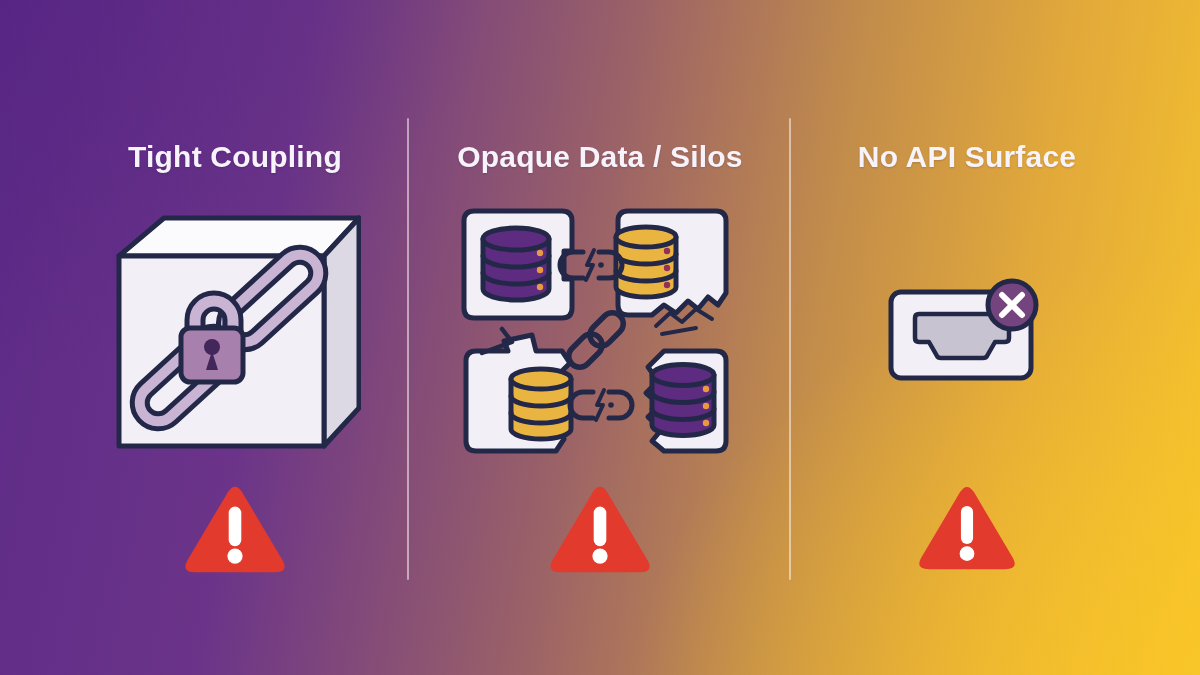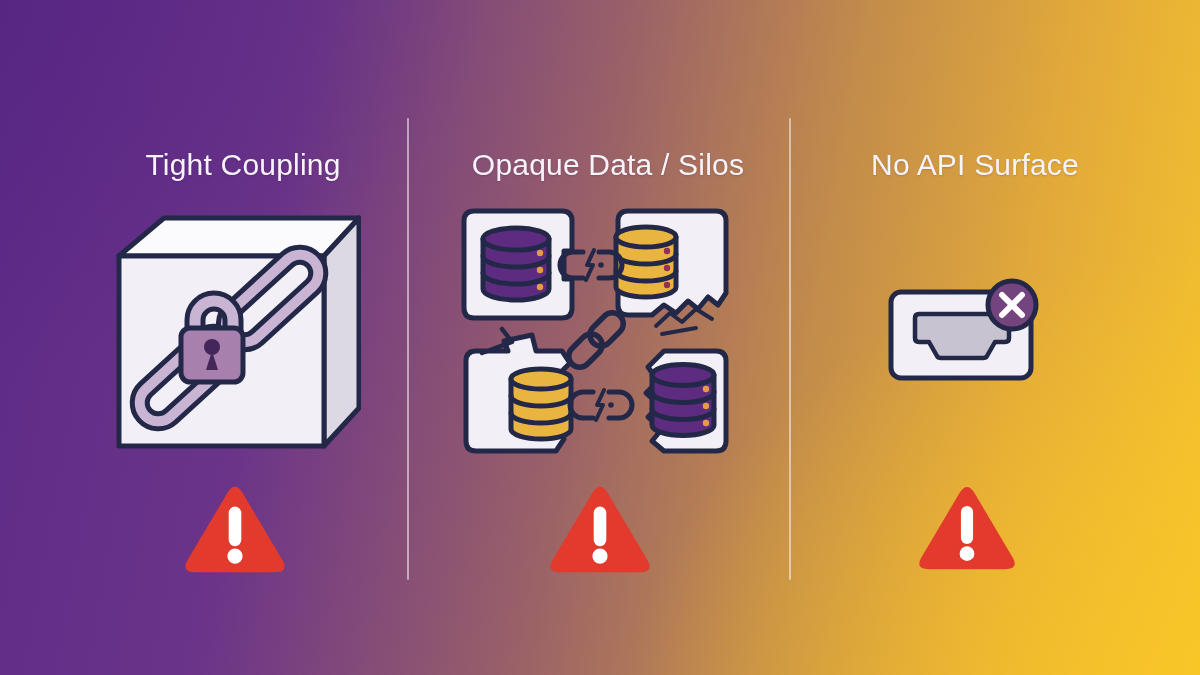--- a/index.html
+++ b/index.html
@@ -20,23 +20,23 @@
   }
   .divider.d1 { left: 407px; }
   .divider.d2 { left: 789px; }
   .column { position: absolute; top: 0; height: 675px; width: 400px; }
   .col-1 { left: 35px; }
   .col-2 { left: 400px; }
   .col-3 { left: 767px; }
   .col-title {
     position: absolute; top: 140px; left: 0; width: 100%;
     text-align: center; color: var(--heading-text);
-    font-size: 30px; font-weight: 400; letter-spacing: 0.2px;
+    font-size: 30px; font-weight: 700; letter-spacing: 0.2px;
     text-shadow: 0 1px 2px rgba(40,10,60,0.18);
-    margin: 8px;
+    margin: 0;
   }
   .icon-wrap { position: absolute; left: 50%; transform: translateX(-50%); }
   .cube-wrap  { top: 206px; }
   .silos-wrap { top: 203px; }
   .tray-wrap  { top: 276px; }
   .warn-wrap  { top: 480px; }
 
   
   .ol   { stroke: var(--outline-navy); stroke-linejoin: round; stroke-linecap: round; }
   .nf   { fill: none; }

